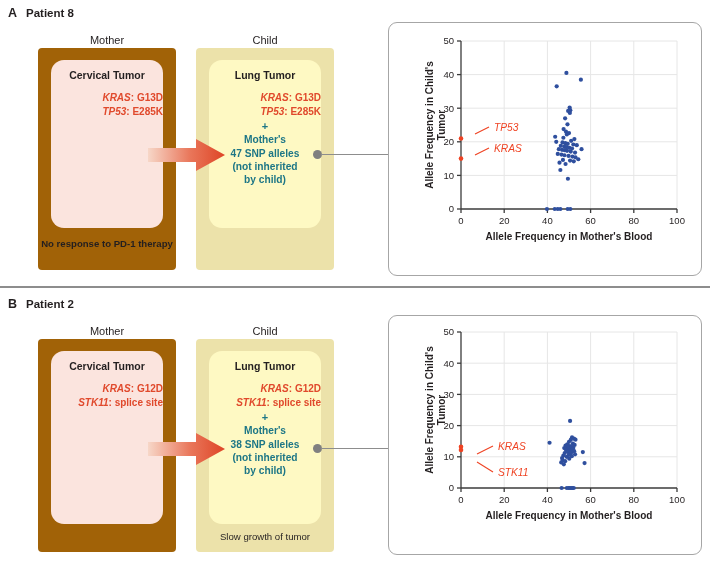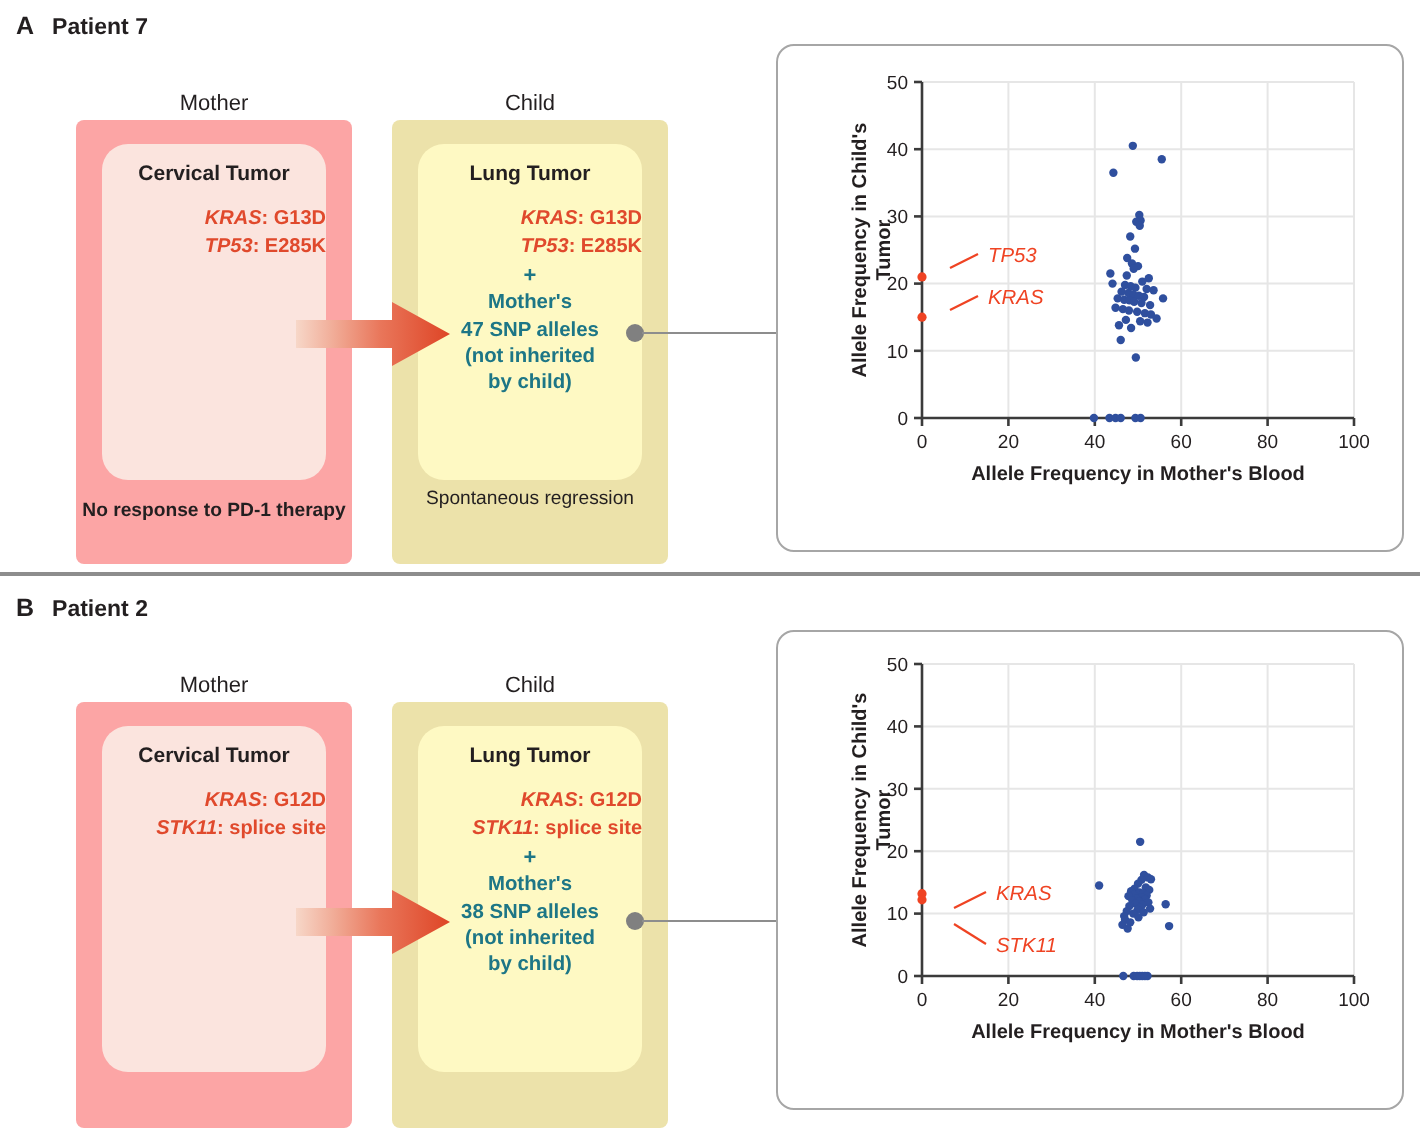--- a/index.html
+++ b/index.html
@@ -15,27 +15,27 @@
   #panel-a{top:0;height:288px;}
   #panel-b{top:291px;height:280px;}
 
   .panel-header{position:absolute;left:8px;top:6px;display:flex;align-items:baseline;gap:9px;}
   .panel-letter{font-size:12.5px;font-weight:bold;color:#231f20;}
   .panel-title{font-size:11.5px;font-weight:bold;color:#231f20;}
 
   .divider{position:absolute;left:0;top:286px;width:710px;height:2px;background:#8d8d8d;}
 
   
-  .diagram{position:absolute;left:0;top:16px;width:372px;height:100%;padding-left:44px;}
+  .diagram{position:absolute;left:0;top:4px;width:372px;height:100%;padding-left:44px;}
   .col-label{position:absolute;font-size:11px;font-weight:normal;color:#231f20;text-align:center;}
   .mother-label{left:38px;width:138px;top:30px;}
   .child-label{left:196px;width:138px;top:30px;}
 
   .outer-box{position:absolute;border-radius:4px;}
-  .mother-box{left:38px;width:138px;background:#fca5a5;}
+  .mother-box{left:38px;width:138px;background:#a16207;}
   .child-box{left:196px;width:138px;background:#ece2aa;}
 
   .inner-box{position:absolute;left:13px;right:13px;border-radius:13px;}
   .mother-inner{background:#fbe4de;}
   .child-inner{background:#fef9c3;}
 
   .tumor-title{font-size:10.5px;font-weight:bold;color:#231f20;text-align:center;margin-top:9px;line-height:1.25;}
   .mut-line{font-size:10px;color:#e0492c;text-align:right;line-height:1.35;font-weight:bold;}
   .mut-line .gene{font-style:italic;}
   .plus-sign{font-size:11px;color:#1d7686;text-align:center;font-weight:bold;line-height:1.3;margin-top:1px;}
@@ -53,21 +53,21 @@
   .chart-card{position:absolute;border:1.4px solid #a6a6a6;border-radius:9px;background:#ffffff;}
   .chart-svg{display:block;}
 </style>
 </head>
 <body>
 
 <div class="panel" id="panel-a">
 
   <div class="panel-header">
     <span class="panel-letter">A</span>
-    <span class="panel-title">Patient 7</span>
+    <span class="panel-title">Patient 8</span>
   </div>
 
   <div class="diagram">
 
     <div class="col-label mother-label">Mother</div>
     <div class="col-label child-label">Child</div>
 
     <div class="outer-box mother-box" style="top:44px;height:222px;">
       <div class="inner-box mother-inner" style="top:12px;height:168px;">
         <div class="tumor-title">Cervical Tumor</div>
@@ -89,21 +89,20 @@
         </div>
         <div class="mut-line">
           <span class="gene">TP53</span><span>: </span><span>E285K</span>
         </div>
         <div class="plus-sign">+</div>
         <div class="snp-text">Mother's</div>
         <div class="snp-text">47 SNP alleles</div>
         <div class="snp-text">(not inherited</div>
         <div class="snp-text">by child)</div>
       </div>
-      <div class="footer-text" style="top:184px;">Spontaneous regression</div>
     </div>
 
     <div class="arrow-wrap" style="left:148px;top:133px;width:78px;height:36px;">
       <svg width="78" height="36" viewBox="0 0 78 36">
         <defs>
           <linearGradient id="arrGradA" x1="0" y1="0" x2="1" y2="0">
             <stop offset="0%" stop-color="#f7d7c8"></stop>
             <stop offset="55%" stop-color="#e9765a"></stop>
             <stop offset="100%" stop-color="#de4526"></stop>
           </linearGradient>
@@ -256,20 +255,21 @@
         </div>
         <div class="mut-line">
           <span class="gene">STK11</span><span>: </span><span>splice site</span>
         </div>
         <div class="plus-sign">+</div>
         <div class="snp-text">Mother's</div>
         <div class="snp-text">38 SNP alleles</div>
         <div class="snp-text">(not inherited</div>
         <div class="snp-text">by child)</div>
       </div>
+      <div class="footer-text" style="top:192px;">Slow growth of tumor</div>
     </div>
 
     <div class="arrow-wrap" style="left:148px;top:136px;width:78px;height:36px;">
       <svg width="78" height="36" viewBox="0 0 78 36">
         <defs>
           <linearGradient id="arrGradB" x1="0" y1="0" x2="1" y2="0">
             <stop offset="0%" stop-color="#f7d7c8"></stop>
             <stop offset="55%" stop-color="#e9765a"></stop>
             <stop offset="100%" stop-color="#de4526"></stop>
           </linearGradient>

